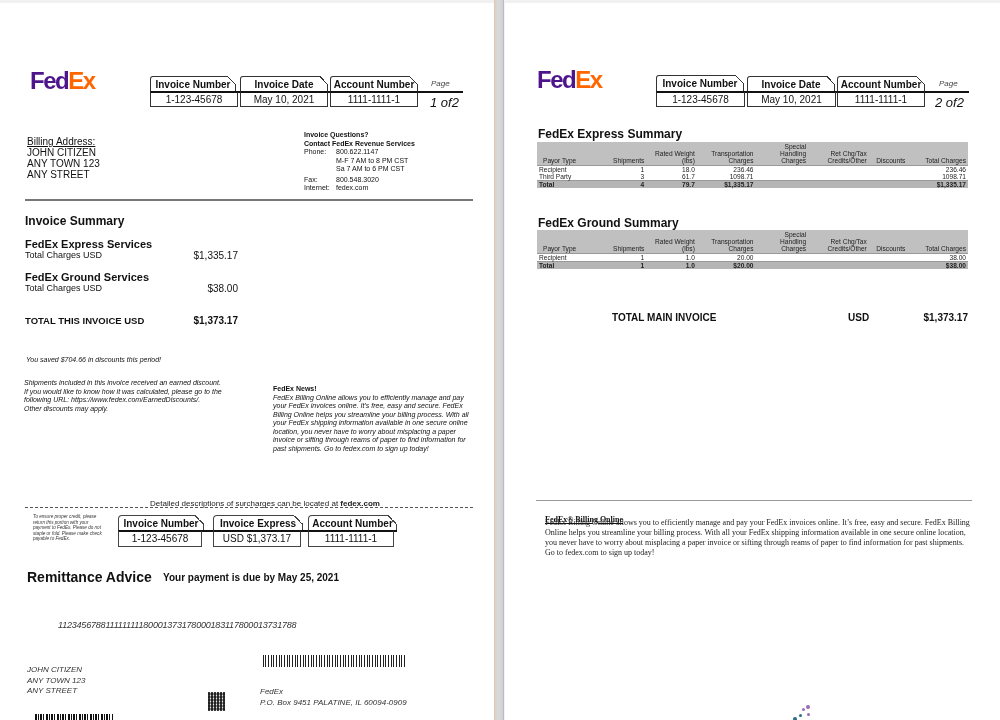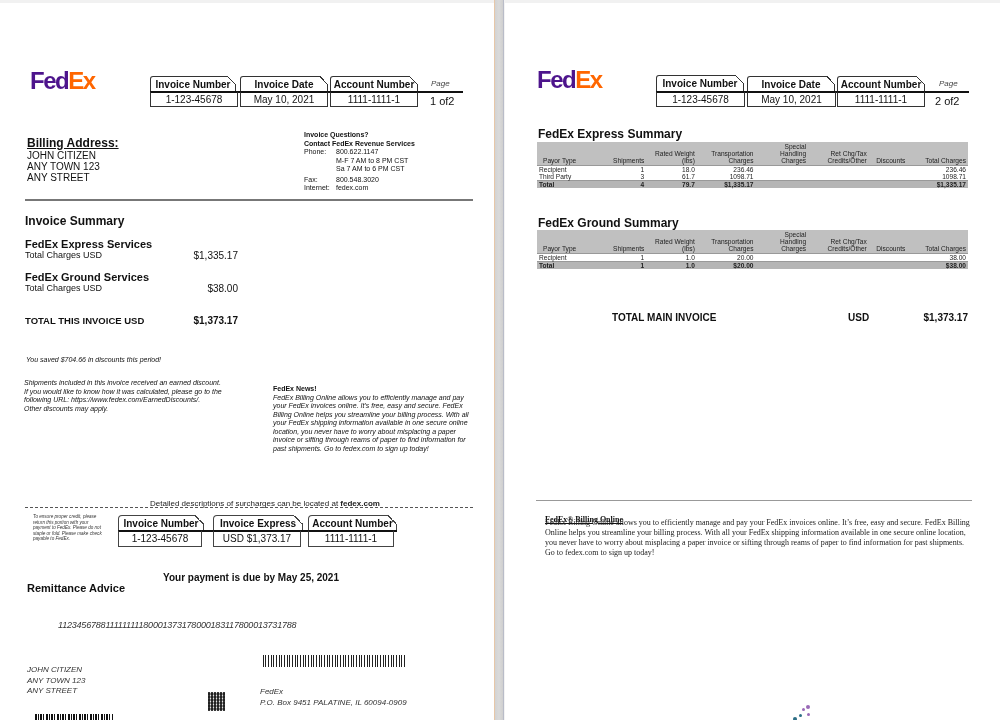--- a/index.html
+++ b/index.html
@@ -24,23 +24,23 @@
 
   
   .hdr-tab { position: absolute; height: 17px; border: 1px solid #333; border-bottom: none; border-radius: 3px 0 0 0;
      font-size: 10px; font-weight: 700; text-align: center; line-height: 16px; background: #fff; color: #111; }
   .hdr-tab:after { content: ""; position: absolute; right: -1px; top: -1px; width: 8px; height: 8px;
      background: linear-gradient(225deg, #fff 50%, #333 50%, #333 58%, transparent 58%); }
   .hdr-val { position: absolute; height: 16px; border: 1px solid #333; border-top: 2px solid #111;
      font-size: 10px; text-align: center; line-height: 13px; background: #fff; }
   .hdr-line { position: absolute; height: 2px; background: #111; }
   .page-lbl { position: absolute; font-size: 8px; font-style: italic; color: #444; }
-  .page-val { position: absolute; font-size: 11px; color: #111; }
-
-  .u-label { font-size: 12px; font-weight: 700; text-decoration: underline; }
+  .page-val { position: absolute; font-size: 13px; color: #111; font-style: italic; }
+
+  .u-label { font-size: 10px; font-weight: 400; text-decoration: underline; }
   .addr { font-size: 10px; line-height: 11px; }
   .small { font-size: 7px; line-height: 8.5px; }
   .small b { font-weight: 700; }
 
   .hr { position: absolute; height: 2px; background: #777; }
 
   .h-sum { font-size: 12px; font-weight: 700; }
   .h-svc { font-size: 11px; font-weight: 700; }
   .t-charge { font-size: 9px; }
   .amt { font-size: 10px; text-align: right; }
@@ -179,21 +179,21 @@
   </div>
 
   <div class="remit-tab" style="left:118px; top:488px; width:86px;">Invoice Number</div>
   <div class="remit-tab" style="left:213px; top:488px; width:90px;">Invoice Express</div>
   <div class="remit-tab" style="left:308px; top:488px; width:89px;">Account Number</div>
   <div class="hdr-line" style="left:118px; top:503px; width:279px;"></div>
   <div class="remit-val" style="left:118px; top:503px; width:84px;">1-123-45678</div>
   <div class="remit-val" style="left:213px; top:503px; width:88px;">USD $1,373.17</div>
   <div class="remit-val" style="left:308px; top:503px; width:86px;">1111-1111-1</div>
 
-  <div class="abs" style="left:27px; top:555px; font-size:11px; font-weight:700;">Remittance Advice</div>
+  <div class="abs" style="left:27px; top:542px; font-size:14px; font-weight:700;">Remittance Advice</div>
   <div class="abs" style="left:163px; top:545px; font-size:10px; font-weight:700;">Your payment is due by May 25, 2021</div>
 
   <div class="abs" style="left:58px; top:593px; font-size:9px; font-style:italic; color:#333; letter-spacing:-0.2px;">11234567881111111118000137317800018311780001373178​8</div>
 
   <div class="barcode-long" style="left:263px; top:628px; width:144px;"></div>
 
   <div class="abs" style="left:27px; top:638px; font-size:8px; line-height:10.5px; font-style:italic; color:#333;">
     <div>JOHN CITIZEN</div>
     <div>ANY TOWN 123</div>
     <div>ANY STREET</div>

